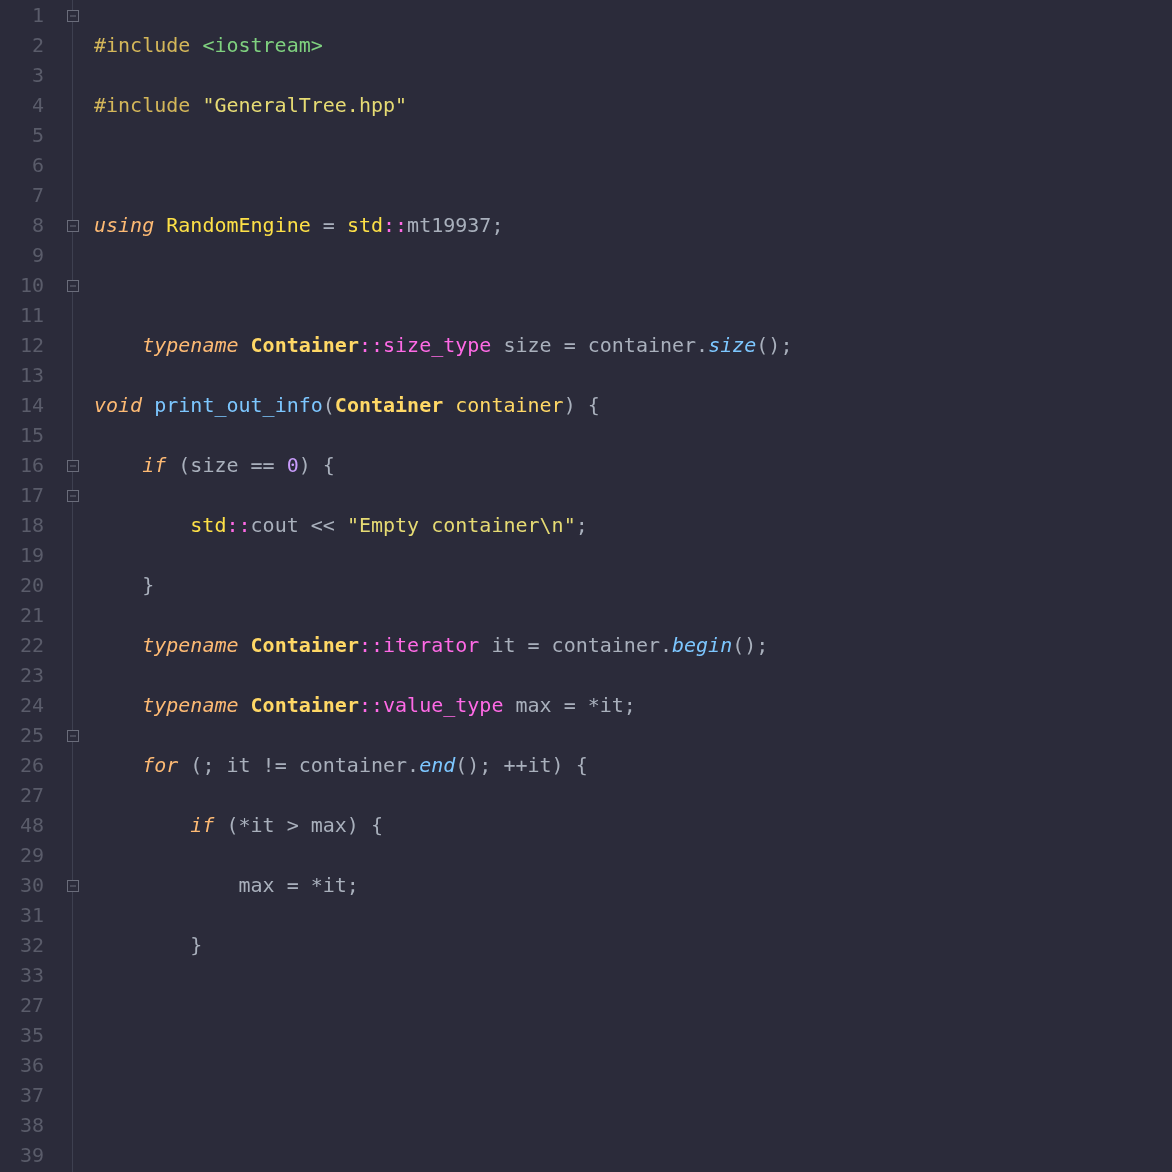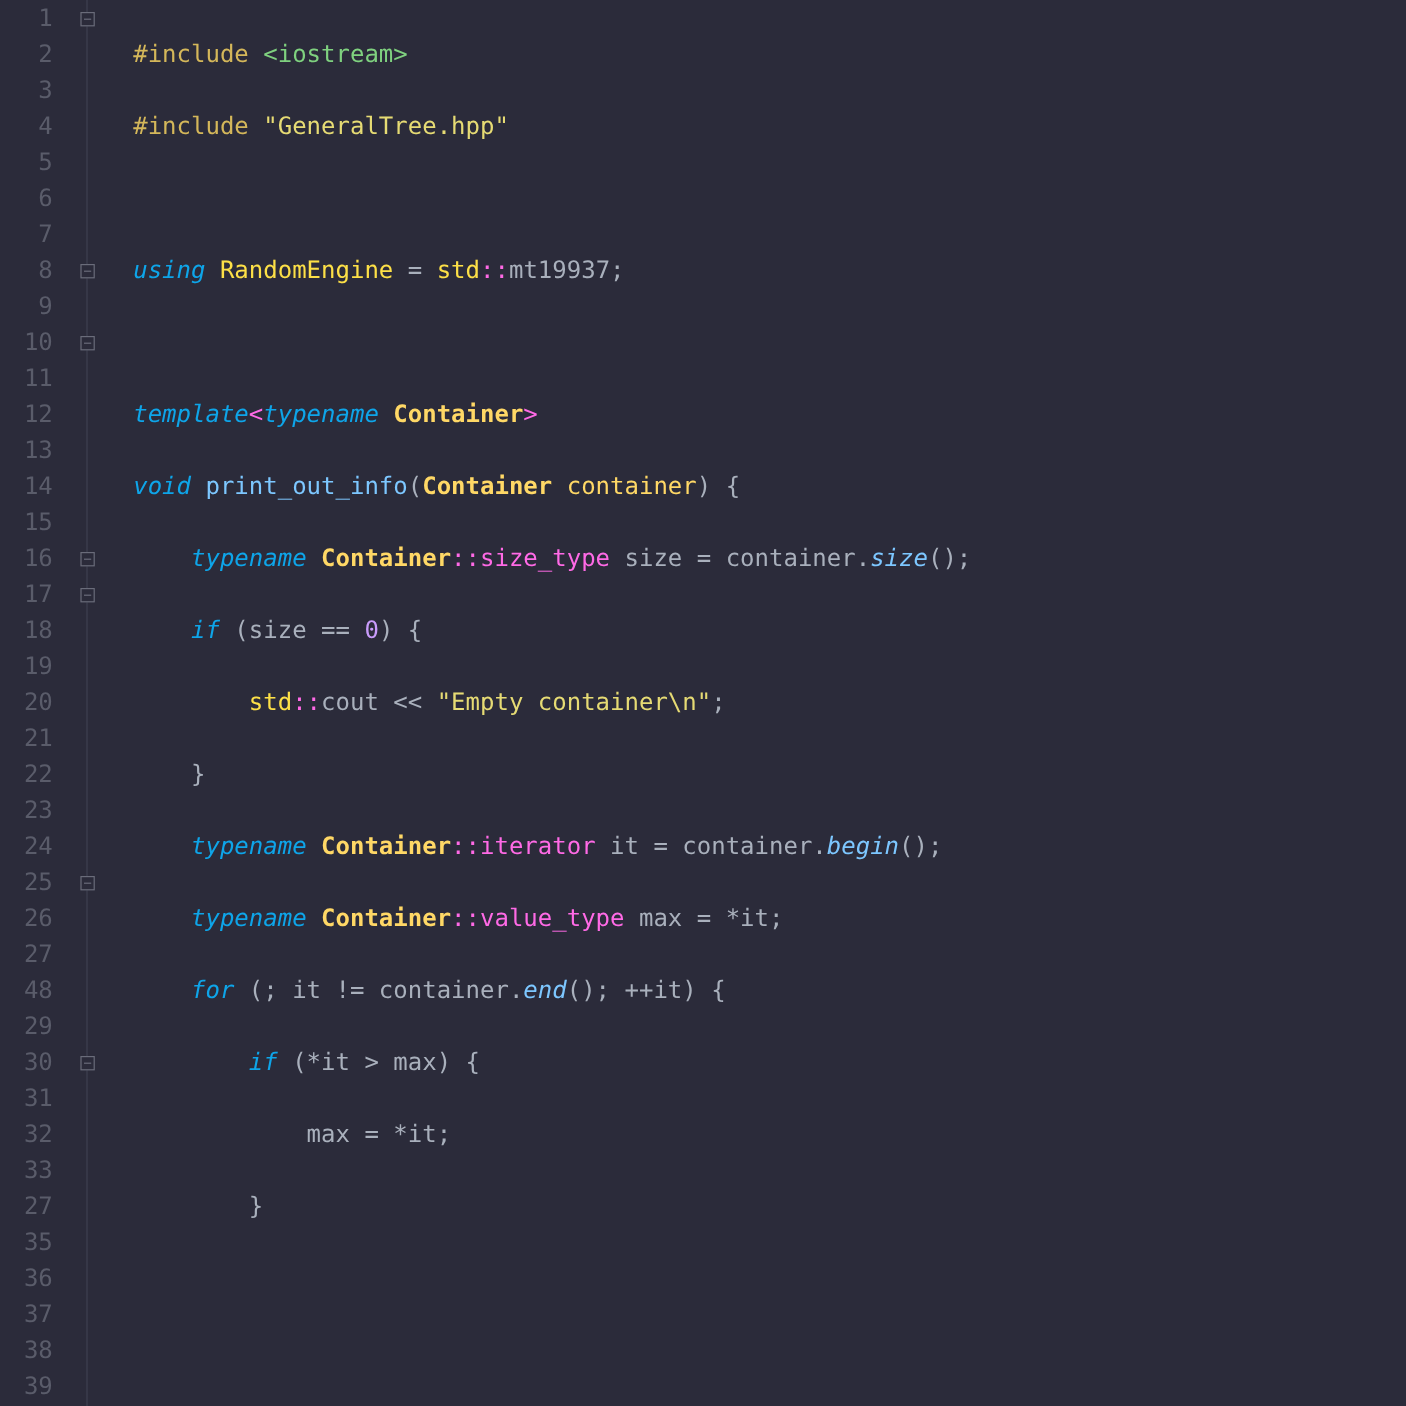--- a/index.html
+++ b/index.html
@@ -51,26 +51,26 @@
     background: #2b2b3a;
   }
   .box::before, .box::after { content:''; position:absolute; background:#6a6c7a; }
   .box::before { left:2px; right:2px; top:50%; height:1px; transform:translateY(-0.5px); }
 
   .code {
     flex: 1;
     white-space: pre;
     padding-left: 4px;
   }
-  .code .line { height: 30px; margin-left: 17px; }
+  .code .line { height: 30px; }
   .code .line > span { white-space: pre; }
 
   
   .c-default { color:#a9b0bc; }
-  .c-kw-it   { color:#0ea5e9; font-style:italic; }  
+  .c-kw-it   { color:#fdba74; font-style:italic; }  
   .c-pre     { color:#d4b75a; }
   .c-hdr     { color:#7fd17f; }   
   .c-str     { color:#e6db74; }   
   .c-type    { color:#ffd866; font-weight:600; } 
   .c-ident-y { color:#ffd866; }
   .c-scope   { color:#ff6ae6; }
   .c-num     { color:#c99cfb; }
   .c-fn      { color:#7dc7ff; }   
   .c-fn-it   { color:#7dc7ff; font-style:italic; } 
   .c-rcn     { color:#fde047; }
@@ -181,23 +181,22 @@
       <div class="line"></div>
       <div class="line"></div>
   </div>
 
   <div class="code">
 <div class="line"><span class="c-pre">#include </span><span class="c-hdr">&lt;iostream&gt;</span></div>
 <div class="line"><span class="c-pre">#include </span><span class="c-str">"GeneralTree.hpp"</span></div>
 <div class="line"></div>
 <div class="line"><span class="c-kw-it">using</span><span class="c-default"> </span><span class="c-rcn">RandomEngine</span><span class="c-default"> = </span><span class="c-ns">std</span><span class="c-scope">::</span><span class="c-default">mt19937</span><span class="c-default">;</span></div>
 <div class="line"></div>
-<div class="line"><span class="c-kw-it">template</span><span class="c-scope">&lt;</span><span class="c-kw-it">typename</span><span> </span><span class="c-type">Container</span><span class="c-scope">&gt;</span></div>
+<div class="line"><span>    </span><span class="c-kw-it">typename</span><span> </span><span class="c-type">Container</span><span class="c-scope">::</span><span class="c-scope">size_type</span><span class="c-default"> size = container.</span><span class="c-fn-it">size</span><span class="c-default">();</span></div>
 <div class="line"><span class="c-kw-it">void</span><span class="c-default"> </span><span class="c-fn">print_out_info</span><span class="c-default">(</span><span class="c-type">Container</span><span class="c-ident-y"> container</span><span class="c-default">) {</span></div>
-<div class="line"><span>    </span><span class="c-kw-it">typename</span><span> </span><span class="c-type">Container</span><span class="c-scope">::</span><span class="c-scope">size_type</span><span class="c-default"> size = container.</span><span class="c-fn-it">size</span><span class="c-default">();</span></div>
 <div class="line"><span>    </span><span class="c-kw-it">if</span><span class="c-default"> (size == </span><span class="c-num">0</span><span class="c-default">) {</span></div>
 <div class="line"><span>        </span><span class="c-ns">std</span><span class="c-scope">::</span><span class="c-default">cout</span><span class="c-default"> &lt;&lt; </span><span class="c-str">"Empty container\n"</span><span class="c-default">;</span></div>
 <div class="line"><span class="c-default">    }</span></div>
 <div class="line"><span>    </span><span class="c-kw-it">typename</span><span> </span><span class="c-type">Container</span><span class="c-scope">::</span><span class="c-scope">iterator</span><span class="c-default"> it = container.</span><span class="c-fn-it">begin</span><span class="c-default">();</span></div>
 <div class="line"><span>    </span><span class="c-kw-it">typename</span><span> </span><span class="c-type">Container</span><span class="c-scope">::</span><span class="c-scope">value_type</span><span class="c-default"> max = *it;</span></div>
 <div class="line"><span>    </span><span class="c-kw-it">for</span><span class="c-default"> (; it != container.</span><span class="c-fn-it">end</span><span class="c-default">(); ++it) {</span></div>
 <div class="line"><span>        </span><span class="c-kw-it">if</span><span class="c-default"> (*it &gt; max) {</span></div>
 <div class="line"><span class="c-default">            max = *it;</span></div>
 <div class="line"><span class="c-default">        }</span></div>
 <div class="line"></div>

